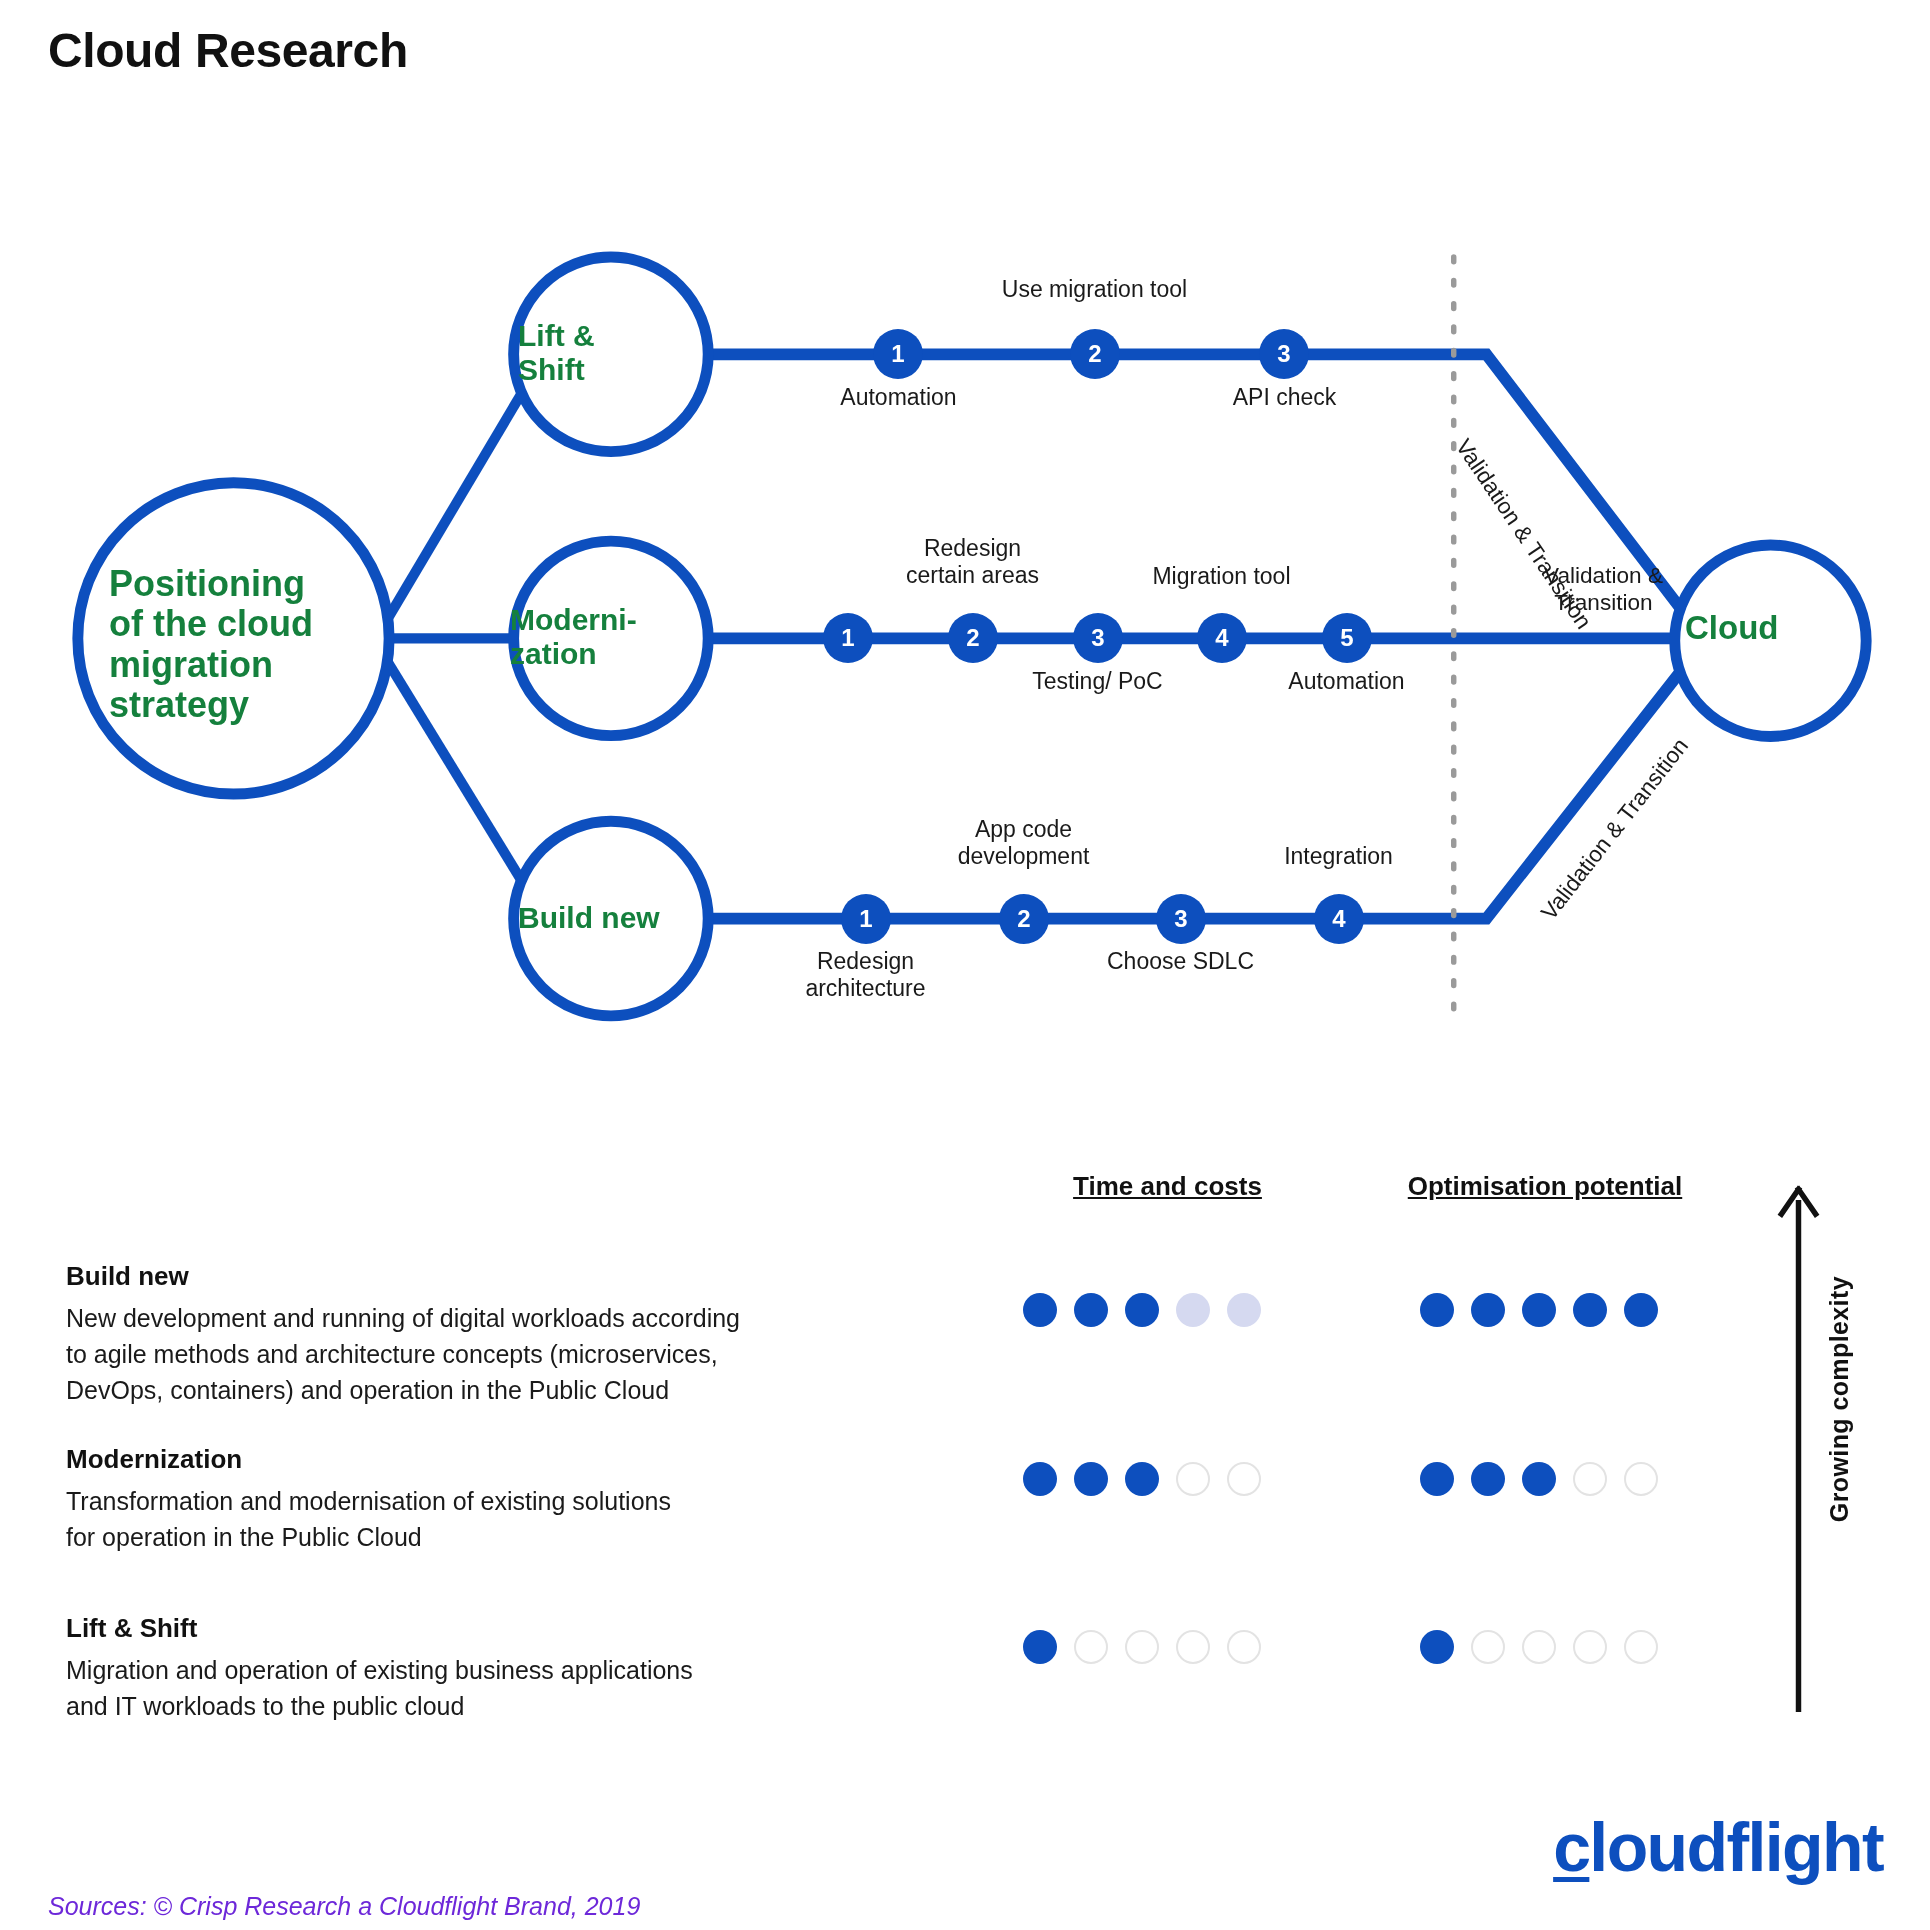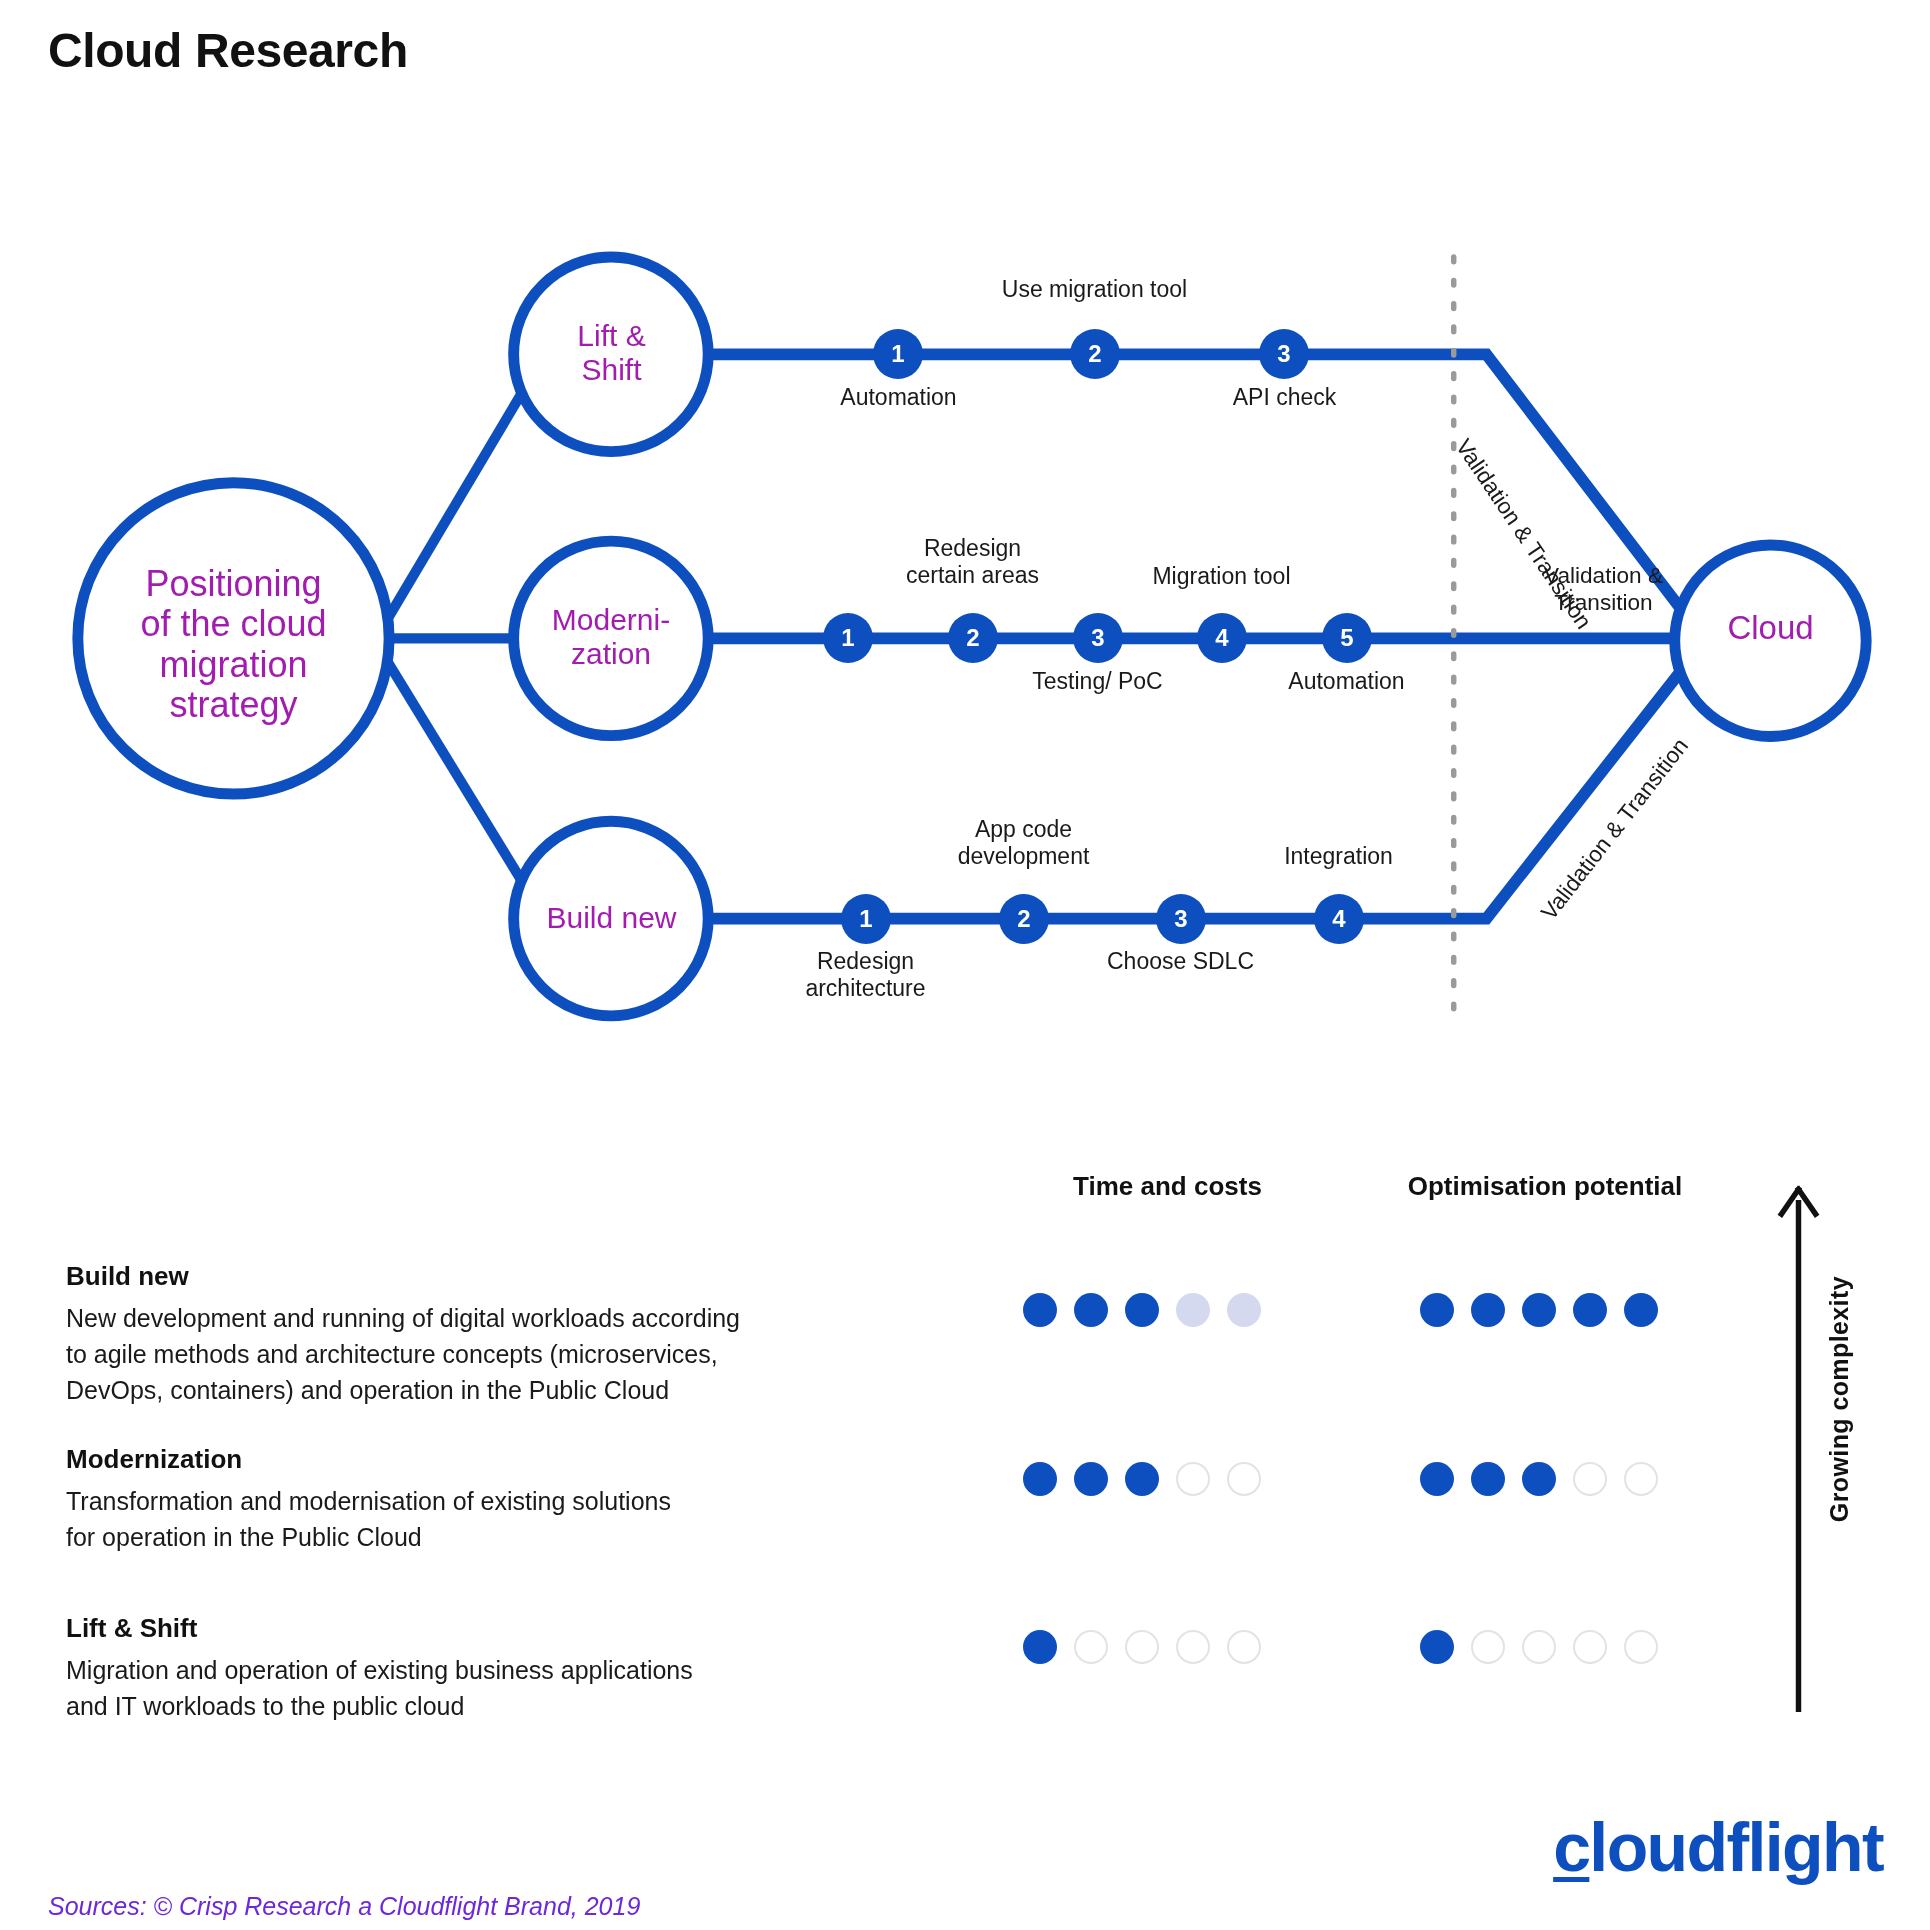--- a/index.html
+++ b/index.html
@@ -36,23 +36,22 @@
     position: absolute;
     left: 0;
     top: 0;
     width: 1930px;
     height: 1090px;
   }
 
   
   .node-label {
     position: absolute;
-    text-align: center;
-    font-weight: normal;
-    color: #a21caf;
+    font-weight: bold;
+    color: #15803d;
     line-height: 1.12;
     pointer-events: none;
   }
   .step-label {
     position: absolute;
     text-align: center;
     font-size: 23px;
     color: #1a1a1a;
     line-height: 1.18;
     white-space: pre-line;
@@ -79,20 +78,21 @@
     line-height: 1.2;
   }
 
   
   .col-header {
     position: absolute;
     font-size: 26px;
     font-weight: bold;
     color: #111111;
     text-align: center;
+    text-decoration: underline;
   }
   .strategy-row {
     position: absolute;
     left: 66px;
     width: 825px;
   }
   .strategy-name {
     font-size: 26px;
     font-weight: bold;
     color: #111111;

